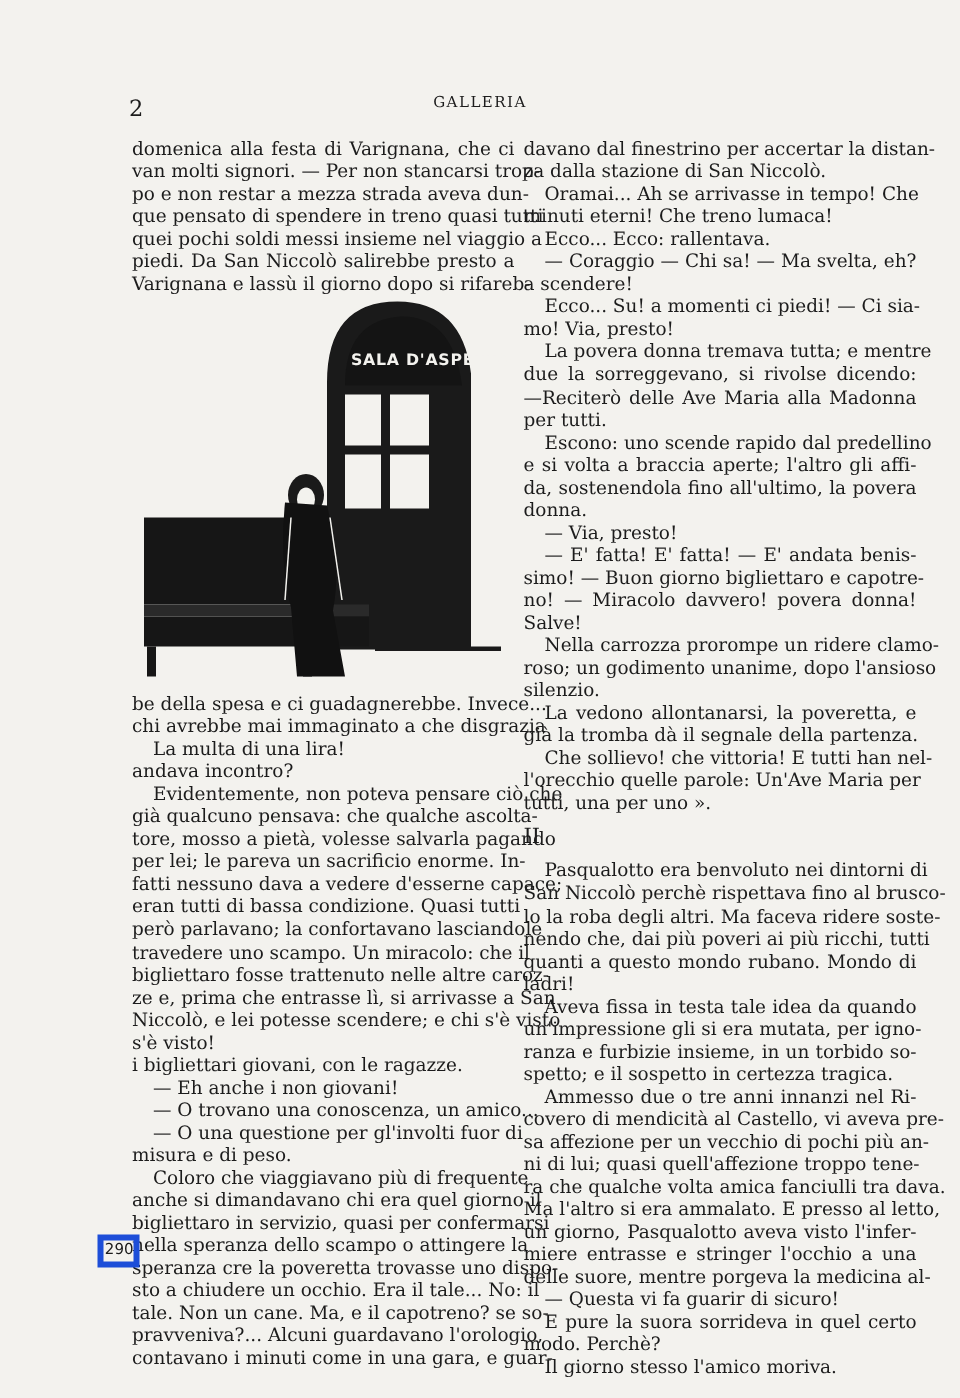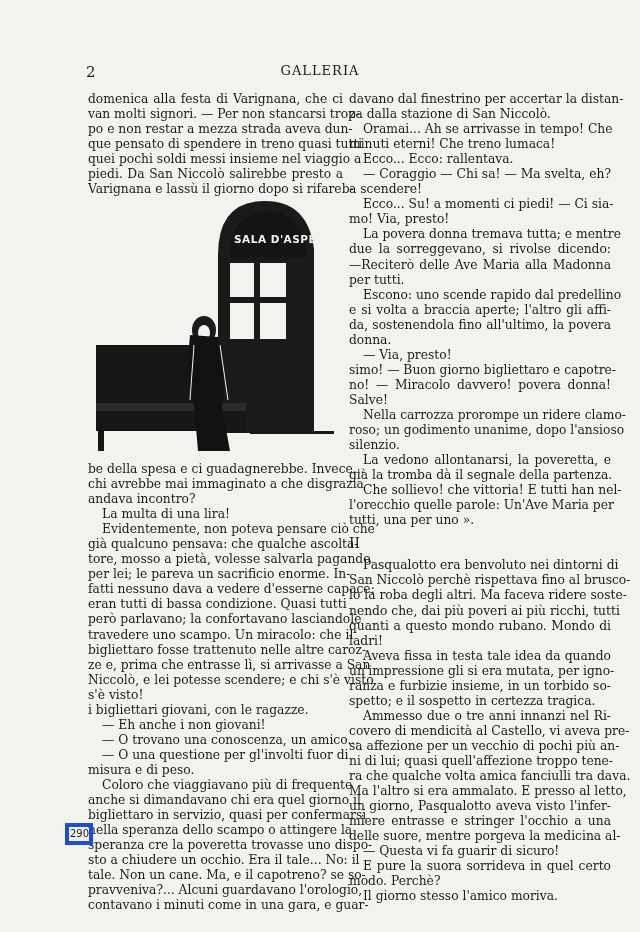--- a/index.html
+++ b/index.html
@@ -4,21 +4,21 @@
 <style>
   html, body { margin:0; padding:0; }
   body {
     width:640px; height:932px; overflow:hidden;
     background:#f3f2ee;
     font-family:"DejaVu Serif", "Liberation Serif", serif;
     color:#1c1c1c;
     position:relative;
   }
   .page-number { position:absolute; left:86px; top:63px; font-size:15px; }
-  .running-head { position:absolute; left:0; width:640px; top:63px; text-align:center; font-size:13px; letter-spacing:1px; }
+  .running-head { position:absolute; left:0; width:640px; top:63px; text-align:center; font-size:10px; letter-spacing:1px; }
   .col { position:absolute; font-size:12.3px; line-height:15.05px; }
   .col-left { left:88px; width:255px; }
   .col-right { left:349px; width:262px; }
   .line { display:block; white-space:nowrap; text-align:justify; text-align-last:justify; }
   .line.last { text-align-last:left; }
   .section-heading { text-align:left; font-size:14px; margin:0; height:30px; line-height:30px; }
   .illustration { position:absolute; left:90px; top:195px; width:255px; height:258px; }
   .folio-box {
     position:absolute; left:65px; top:823px; width:20px; height:14px;
     border:4px solid #1d4ed8; font-family:"DejaVu Sans", sans-serif; font-size:10px;
@@ -68,22 +68,22 @@
     <ellipse cx="114" cy="138" rx="6" ry="8" fill="#f3f2ee"></ellipse>
     <path d="M100 140 Q96 180 104 210 L108 256 L140 256 L132 212 Q138 180 128 142 Z" fill="#111"></path>
     <path d="M104 150 L100 205" stroke="#f3f2ee" stroke-width="1"></path>
     <path d="M130 150 L138 205" stroke="#f3f2ee" stroke-width="1"></path>
   </svg>
 </div>
 
 <div class="col col-left" style="top:462px;" id="lb">
     <span class="line">be della spesa e ci guadagnerebbe. Invece...</span>
     <span class="line">chi avrebbe mai immaginato a che disgrazia</span>
+    <span class="line last" style="padding-left: 14px;">La multa di una lira!</span>
     <span class="line last">andava incontro?</span>
-    <span class="line last" style="padding-left: 14px;">La multa di una lira!</span>
     <span class="line" style="padding-left: 14px;">Evidentemente, non poteva pensare ciò che</span>
     <span class="line">già qualcuno pensava: che qualche ascolta-</span>
     <span class="line">tore, mosso a pietà, volesse salvarla pagando</span>
     <span class="line">per lei; le pareva un sacrificio enorme. In-</span>
     <span class="line">fatti nessuno dava a vedere d'esserne capace;</span>
     <span class="line">eran tutti di bassa condizione. Quasi tutti</span>
     <span class="line">però parlavano; la confortavano lasciandole</span>
     <span class="line">travedere uno scampo. Un miracolo: che il</span>
     <span class="line">bigliettaro fosse trattenuto nelle altre caroz-</span>
     <span class="line">ze e, prima che entrasse lì, si arrivasse a San</span>
@@ -118,20 +118,21 @@
       <span class="line last">mo! Via, presto!</span>
       <span class="line" style="padding-left: 14px;">La povera donna tremava tutta; e mentre</span>
       <span class="line">due la sorreggevano, si rivolse dicendo:</span>
       <span class="line">—Reciterò delle Ave Maria alla Madonna</span>
       <span class="line last">per tutti.</span>
       <span class="line" style="padding-left: 14px;">Escono: uno scende rapido dal predellino</span>
       <span class="line">e si volta a braccia aperte; l'altro gli affi-</span>
       <span class="line">da, sostenendola fino all'ultimo, la povera</span>
       <span class="line last">donna.</span>
       <span class="line last" style="padding-left: 14px;">— Via, presto!</span>
+      <span class="line" style="padding-left: 14px;">— E' fatta! E' fatta! — E' andata benis-</span>
       <span class="line">simo! — Buon giorno bigliettaro e capotre-</span>
       <span class="line">no! — Miracolo davvero! povera donna!</span>
       <span class="line last">Salve!</span>
       <span class="line" style="padding-left: 14px;">Nella carrozza prorompe un ridere clamo-</span>
       <span class="line">roso; un godimento unanime, dopo l'ansioso</span>
       <span class="line last">silenzio.</span>
       <span class="line" style="padding-left: 14px;">La vedono allontanarsi, la poveretta, e</span>
       <span class="line last">già la tromba dà il segnale della partenza.</span>
       <span class="line" style="padding-left: 14px;">Che sollievo! che vittoria! E tutti han nel-</span>
       <span class="line">l'orecchio quelle parole: Un'Ave Maria per</span>

